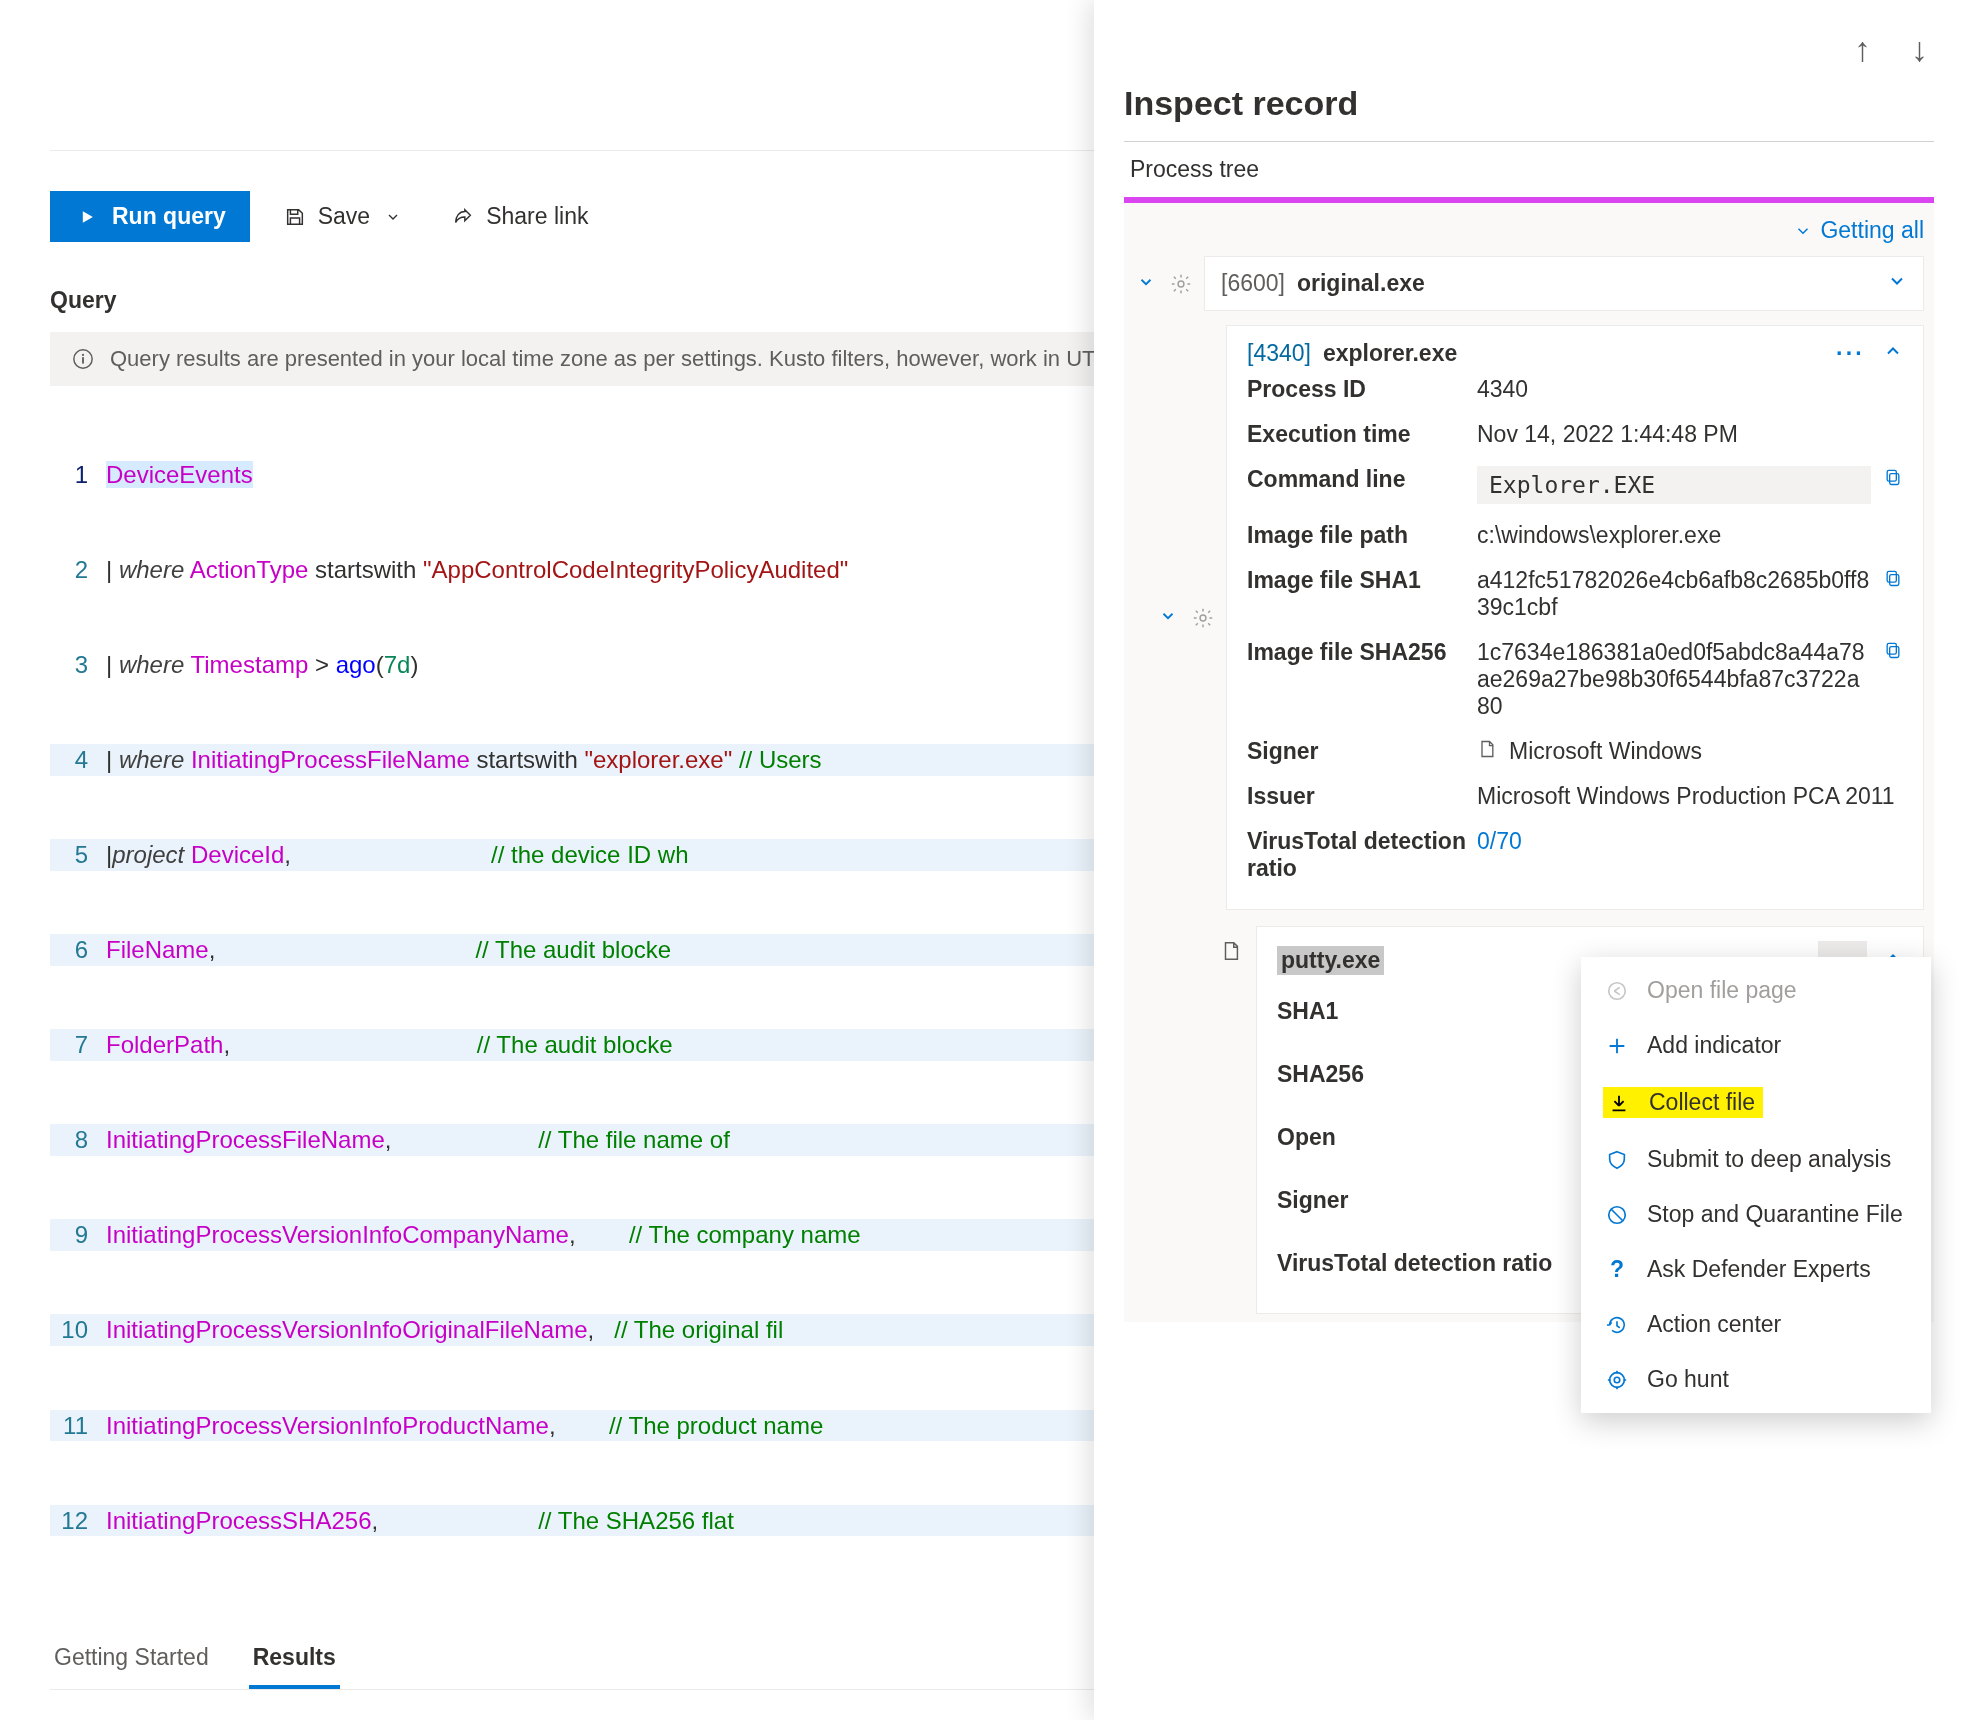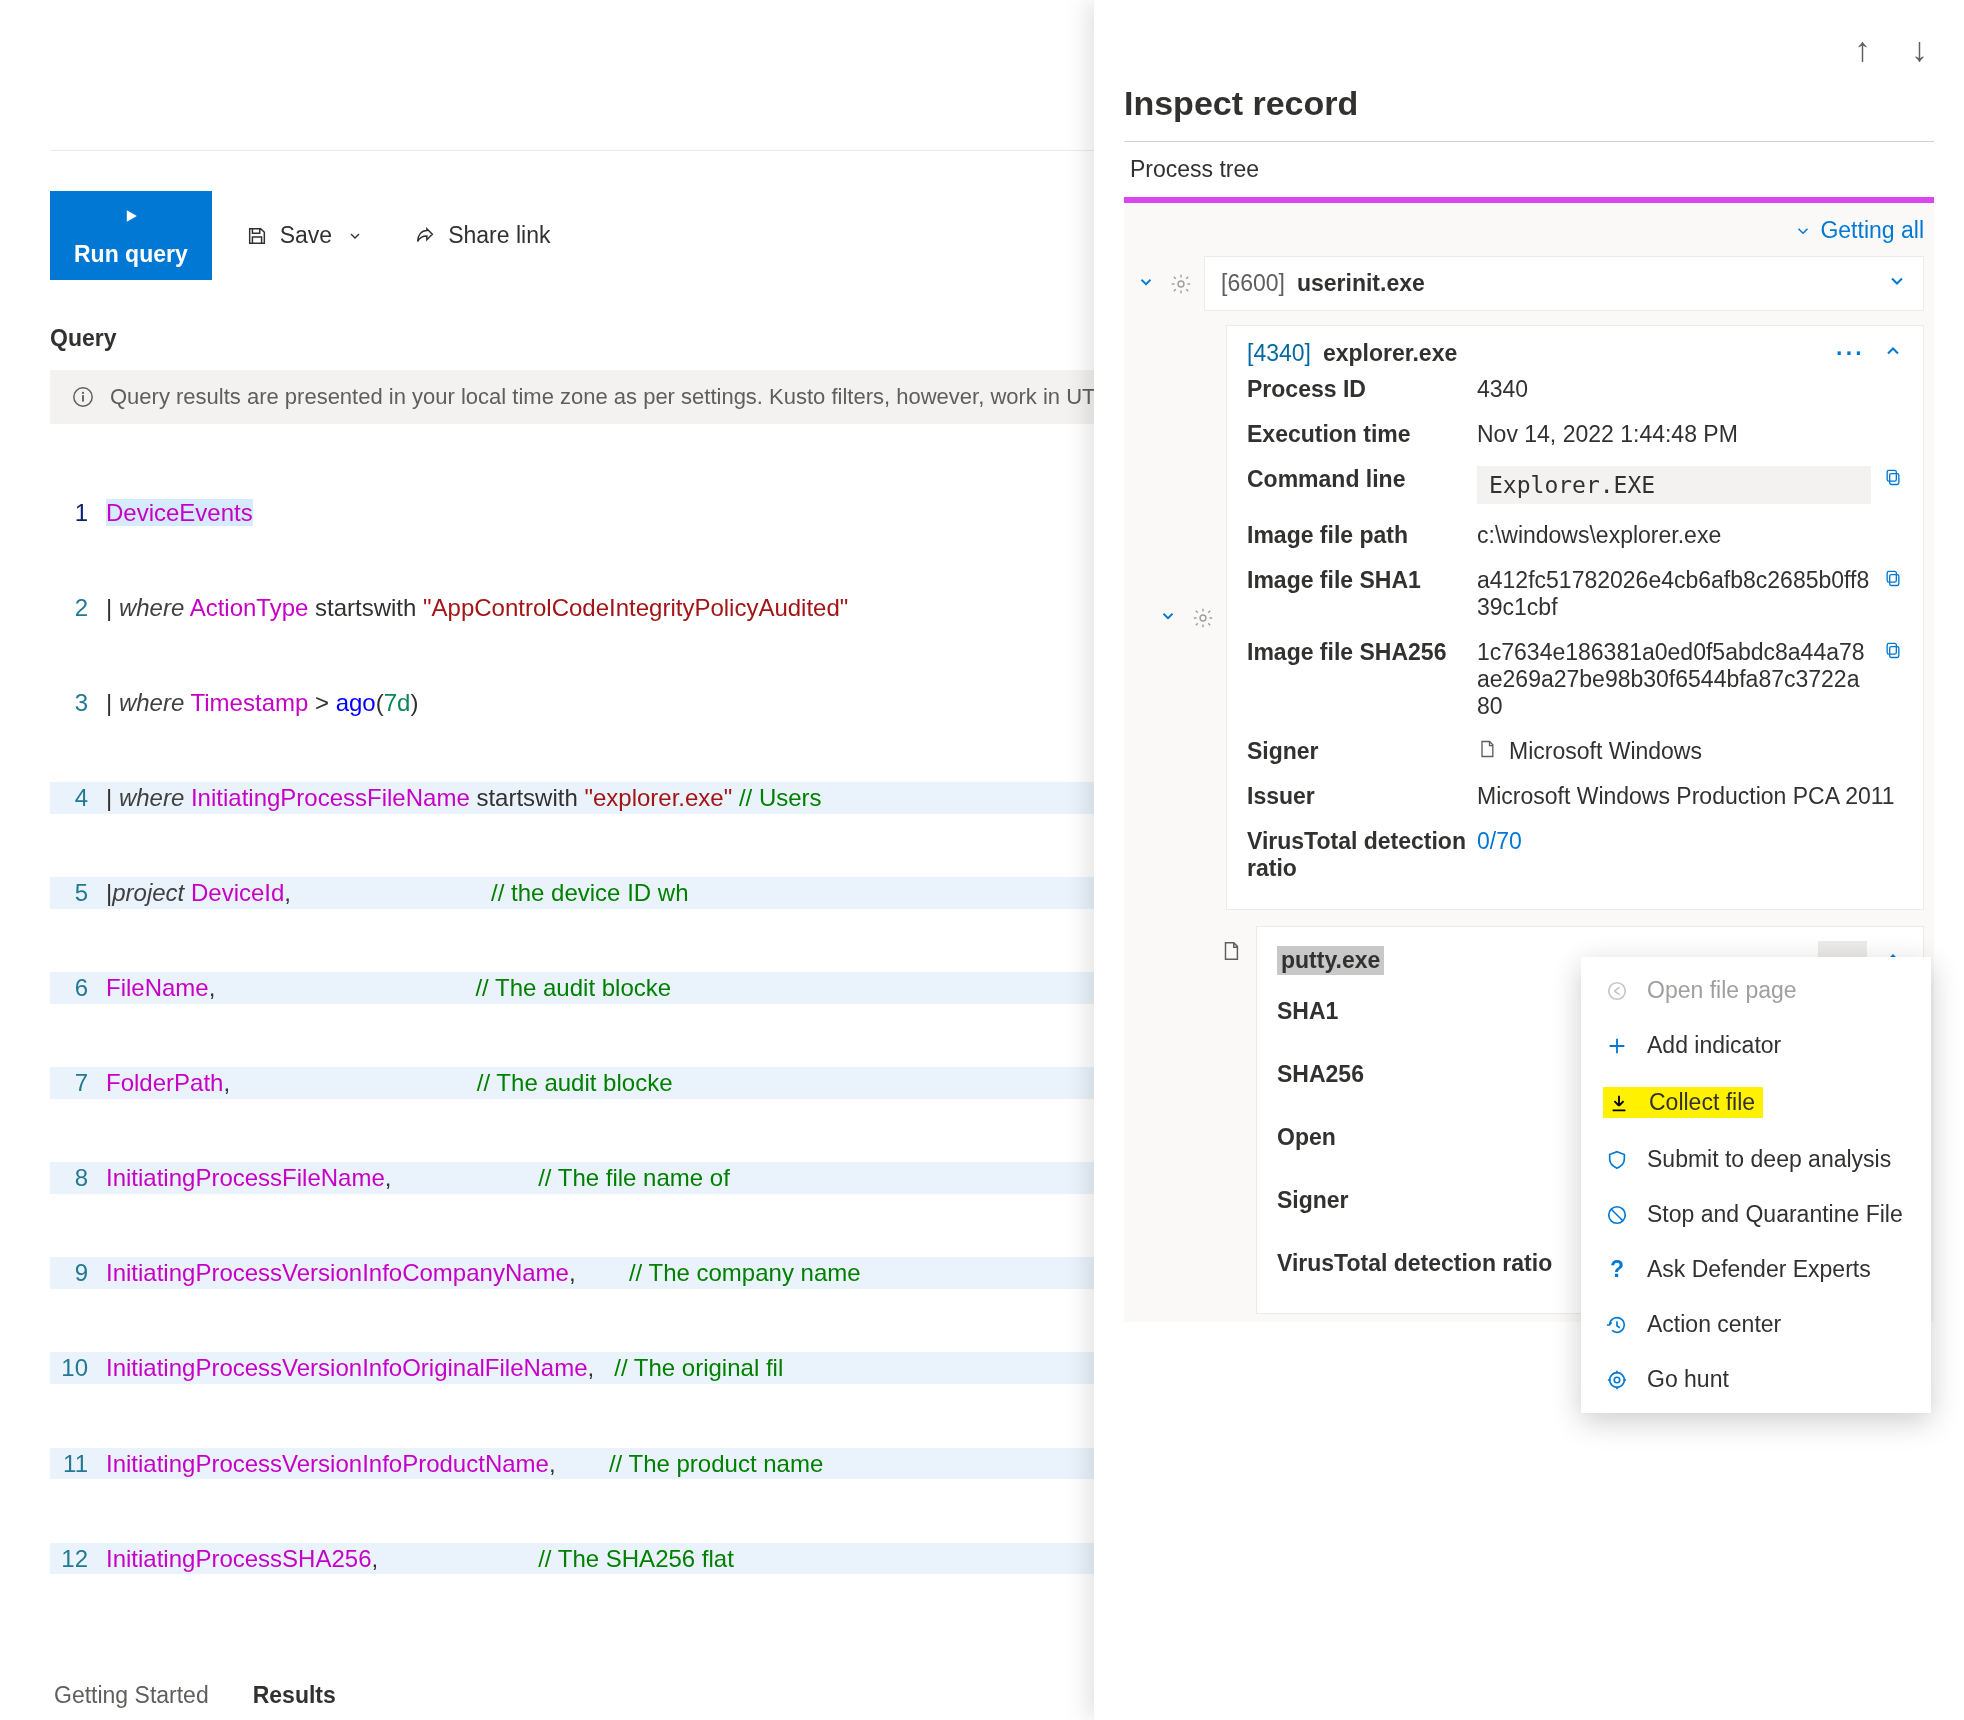--- a/index.html
+++ b/index.html
@@ -4,21 +4,21 @@
 <style>
   * { box-sizing: border-box; margin: 0; padding: 0; font-family: "Segoe UI", Tahoma, sans-serif; }
   body { width: 1964px; height: 1720px; background: #fff; color: #323130; font-size: 23px; overflow: hidden; position: relative; }
 
   
   .main { position: absolute; left: 0; top: 0; right: 0; bottom: 0; padding: 0 50px; }
 
   
   .hr-top { border-top: 1px solid #edebe9; margin-top: 150px; }
   .toolbar { display: flex; align-items: center; gap: 20px; margin-top: 40px; }
-  .btn-primary { background: #0078d4; color: #fff; padding: 12px 24px; border: none; display: flex; align-items: center; gap: 12px; font-size: 23px; font-weight: 600; cursor: pointer; flex-direction: column; }
+  .btn-primary { background: #0078d4; color: #fff; padding: 12px 24px; border: none; display: flex; align-items: center; gap: 12px; font-size: 23px; font-weight: 600; cursor: pointer; }
   .tb-item { display: flex; align-items: center; gap: 10px; padding: 8px 12px; color: #323130; cursor: pointer; }
   .icon { width: 26px; height: 26px; display: inline-flex; align-items: center; justify-content: center; }
 
   
   .query-h { margin-top: 45px; font-size: 23px; color: #323130; }
   .info-bar { background: #f3f2f1; padding: 14px 20px; display: flex; align-items: center; gap: 14px; color: #323130; margin-top: 18px; }
   .info-bar .txt { font-size: 22px; color: #605e5c; }
 
   
   .code { font-family: "Consolas", monospace; font-size: 24px; line-height: 1.32; margin-top: 10px; white-space: pre; overflow: hidden; }
@@ -208,21 +208,21 @@
           </svg>
       </span>
       <span class="icon gear">
         <svg viewBox="0 0 24 24" width="22" height="22">
             <circle cx="12" cy="12" r="3.2" fill="none" stroke="#a19f9d" stroke-width="1.6"></circle>
             <path d="M12 2v3M12 19v3M4.2 4.2l2.1 2.1M17.7 17.7l2.1 2.1M2 12h3M19 12h3M4.2 19.8l2.1-2.1M17.7 6.3l2.1-2.1" stroke="#a19f9d" stroke-width="1.6"></path>
           </svg>
       </span>
       <div class="node-pill">
         <span class="pid">[6600]</span>
-        <span class="name">userinit.exe</span>
+        <span class="name">original.exe</span>
         <span class="chev">
           <svg viewBox="0 0 24 24" width="20" height="20">
               <path d="M6 9l6 6 6-6" fill="none" stroke="#0078d4" stroke-width="2.4"></path>
             </svg>
         </span>
       </div>
     </div>
 
     <div class="tree-row" style="margin-left:22px;">
       <span class="caret">

